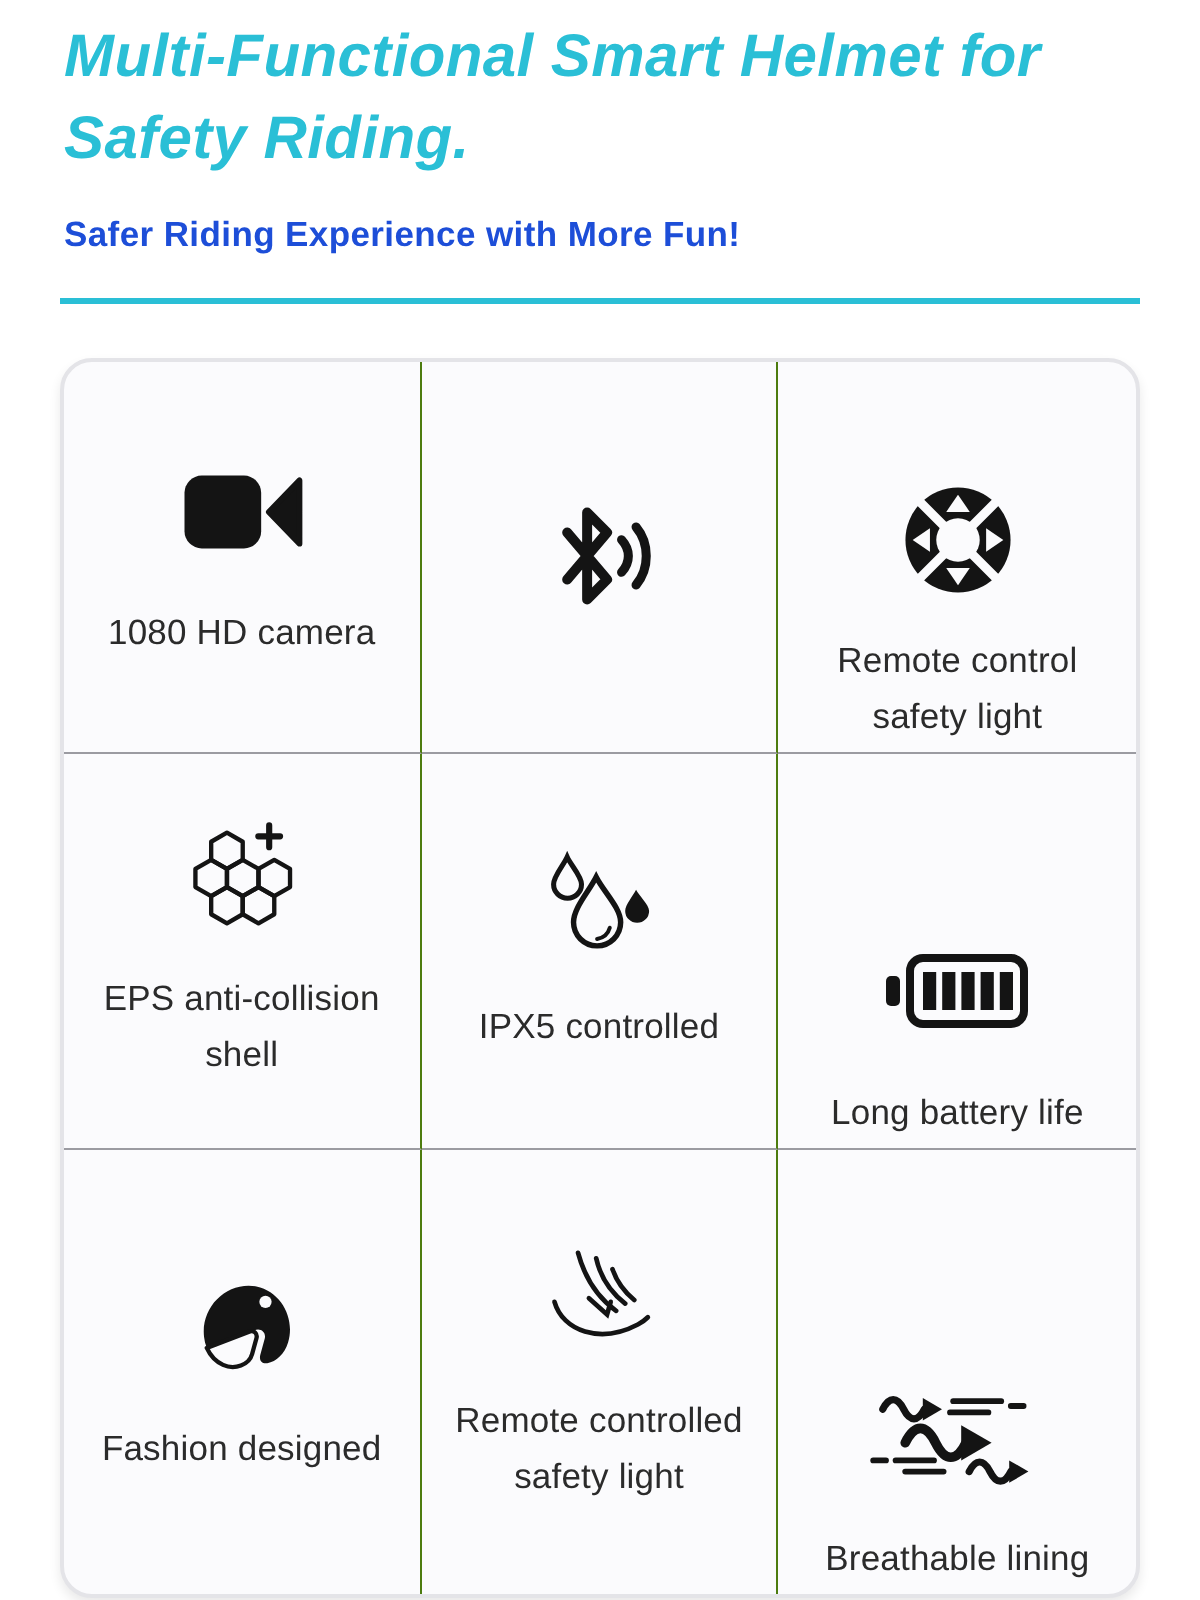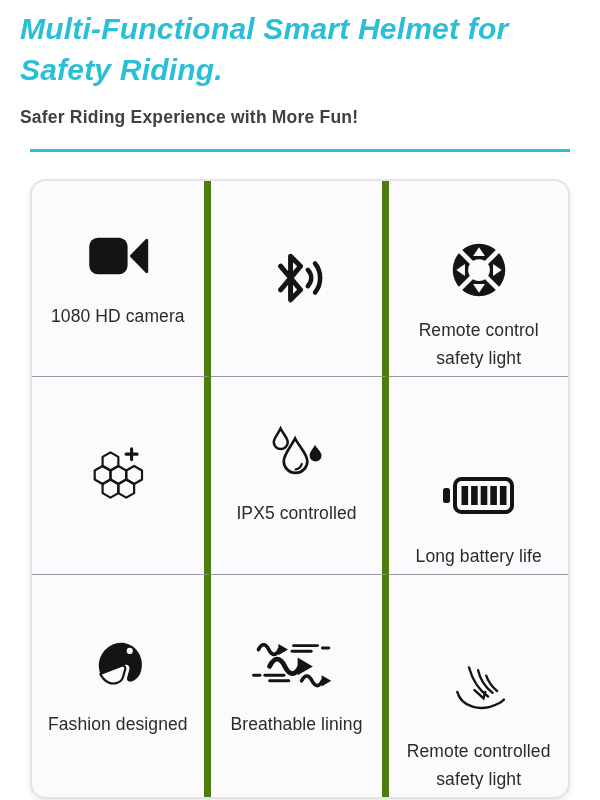--- a/index.html
+++ b/index.html
@@ -3,56 +3,56 @@
 <meta charset="utf-8">
 <style>
   * { box-sizing: border-box; }
   html,body { margin:0; padding:0; }
   body {
     width:600px; height:800px;
     background:#ffffff;
     font-family:"Liberation Sans", sans-serif;
     overflow:hidden;
   }
-  .header { padding:8px 28px 0 20px; }
+  .header { padding:8px 28px 0 32px; }
   .title {
     margin:0;
     color:#2abfd6;
     font-size:30px;
     font-weight:bold;
     font-style:italic;
     line-height:1.38;
     max-width:545px;
     letter-spacing:.2px;
   }
   .subtitle {
     margin-top:16px;
     font-size:17.5px;
     font-weight:bold;
-    color:#404040;
+    color:#1d4ed8;
     letter-spacing:.2px;
   }
   .divider { height:3px; background:#2abfd6; margin:21px 30px 0 30px; }
   .card {
     margin:27px 30px 0 30px;
     height:620px;
     background:#fbfbfd;
     border:2px solid #e4e4e8;
     border-radius:16px;
     box-shadow:0 3px 6px rgba(0,0,0,.09);
     display:grid;
     grid-template-columns:1fr 1fr 1fr;
     grid-template-rows:196px 198px 1fr;
     overflow:hidden;
   }
   .cell {
     display:flex; flex-direction:column;
     align-items:center; justify-content:center;
     gap:16px;
-    border-right:7px solid #4d7c0f;
+    border-right:1px solid #4d7c0f;
     border-bottom:1px solid #9b9ba1;
     padding:4px;
   }
   .cell:nth-child(3n) { border-right:none;justify-content:flex-end; }
   .cell:nth-child(n+7) { border-bottom:none; }
   .icon-box { height:60px; display:flex; align-items:center; justify-content:center; }
   .label {
     font-size:17.5px;
     color:#2b2b2b;
     text-align:center;
@@ -116,20 +116,21 @@
           <polygon points="23.7,7 32.4,12 32.4,22 23.7,27 15,22 15,12"></polygon>
           <polygon points="15,22 23.7,27 23.7,37 15,42 6.3,37 6.3,27"></polygon>
           <polygon points="32.4,22 41.1,27 41.1,37 32.4,42 23.7,37 23.7,27"></polygon>
           <polygon points="49.8,22 58.5,27 58.5,37 49.8,42 41.1,37 41.1,27"></polygon>
           <polygon points="23.7,37 32.4,42 32.4,52 23.7,57 15,52 15,42"></polygon>
           <polygon points="41.1,37 49.8,42 49.8,52 41.1,57 32.4,52 32.4,42"></polygon>
         </g>
         <path d="M41 9 H53 M47 3 V15" stroke="#141414" stroke-width="3.4" stroke-linecap="round"></path>
       </svg>
     </div>
+    <div class="label">EPS anti-collision shell</div>
   </div>
 
   <div class="cell">
     <div class="icon-box">
       <svg width="58" height="58" viewBox="0 0 64 64">
         <path d="M31 16 C27 24 18.5 33 18.5 41 a13 13 0 0 0 26 0 C44.5 33 35 24 31 16 Z" fill="none" stroke="#141414" stroke-width="3"></path>
         <path d="M38.5 44 c-1 3.6 -3.6 5.6 -7 6.2" fill="none" stroke="#141414" stroke-width="2.2" stroke-linecap="round"></path>
         <path d="M15 5 C13 9.5 7.5 15.5 7.5 20 a7.7 7.7 0 0 0 15.4 0 C22.9 15.5 17 9.5 15 5 Z" fill="none" stroke="#141414" stroke-width="2.8"></path>
         <path d="M53 23 C51.5 26.2 47 31.2 47 34.7 a6.6 6.6 0 0 0 13.2 0 C60.2 31.2 54.5 26.2 53 23 Z" fill="#141414"></path>
       </svg>
@@ -154,20 +155,35 @@
 
   <div class="cell">
     <div class="icon-box">
       <svg width="58" height="56" viewBox="0 0 64 62">
         <path d="M11 36 C9 19 24 5 40 8 C54 11 61.5 26 57.5 39 C55.5 45.5 51 49.5 46 50.5 C43 51 41.4 48.8 42.1 46 L44.6 36.8 C45.5 33.2 42 30.8 38.8 32.4 L12.5 42 C11.7 40 11.2 38 11 36 Z" fill="#141414"></path>
         <circle cx="45" cy="16.5" r="3.4" fill="#fbfbfd"></circle>
         <path d="M12.5 42 L36 33 C38.6 32 40.7 34.1 40 36.7 L37.6 45.4 C36 51.4 28 54.4 21.5 51.4 C17.6 49.6 14.4 46.2 12.5 42 Z" fill="none" stroke="#141414" stroke-width="2.4" stroke-linejoin="round"></path>
       </svg>
     </div>
     <div class="label">Fashion designed</div>
+  </div>
+
+  <div class="cell">
+    <div class="icon-box">
+      <svg width="58" height="58" viewBox="0 0 64 64">
+        <g fill="none" stroke="#141414" stroke-width="2.6" stroke-linecap="round">
+          <path d="M21 6 C24.5 19 31 30 42 38"></path>
+          <path d="M31 9 C33 18 38 27 47 34"></path>
+          <path d="M40 15 C42 21 46 27 52 32"></path>
+          <path d="M27 31 L37 40 L39 33"></path>
+          <path d="M8 33 C12.5 49 33 56.5 54 45.5 C56 44.5 58 43 59.5 41.5"></path>
+        </g>
+      </svg>
+    </div>
+    <div class="label">Remote controlled safety light</div>
   </div>
 
   <div class="cell">
     <div class="icon-box">
       <svg width="88" height="50" viewBox="0 0 110 62">
         <g stroke="#141414" fill="none" stroke-linecap="round">
           <path d="M8 13 C12 5 17 5 21 13 C25 21 30 21 34 13" stroke-width="4.5"></path>
           <path d="M52 8 H82" stroke-width="3.6"></path>
           <path d="M50 15 H74" stroke-width="3.6"></path>
           <path d="M88 11 H96" stroke-width="3.6"></path>
@@ -178,28 +194,13 @@
           <path d="M62 52 C66 44 71 44 75 52 C79 60 84 60 88 52" stroke-width="4.5"></path>
         </g>
         <path d="M33 6 L45 13 L33 20 Z" fill="#141414"></path>
         <path d="M57 23 L76 34 L57 45 Z" fill="#141414"></path>
         <path d="M87 45 L99 52 L87 59 Z" fill="#141414"></path>
       </svg>
     </div>
     <div class="label">Breathable lining</div>
   </div>
 
-  <div class="cell">
-    <div class="icon-box">
-      <svg width="58" height="58" viewBox="0 0 64 64">
-        <g fill="none" stroke="#141414" stroke-width="2.6" stroke-linecap="round">
-          <path d="M21 6 C24.5 19 31 30 42 38"></path>
-          <path d="M31 9 C33 18 38 27 47 34"></path>
-          <path d="M40 15 C42 21 46 27 52 32"></path>
-          <path d="M27 31 L37 40 L39 33"></path>
-          <path d="M8 33 C12.5 49 33 56.5 54 45.5 C56 44.5 58 43 59.5 41.5"></path>
-        </g>
-      </svg>
-    </div>
-    <div class="label">Remote controlled safety light</div>
-  </div>
-
 </div>
 
 </body></html>

